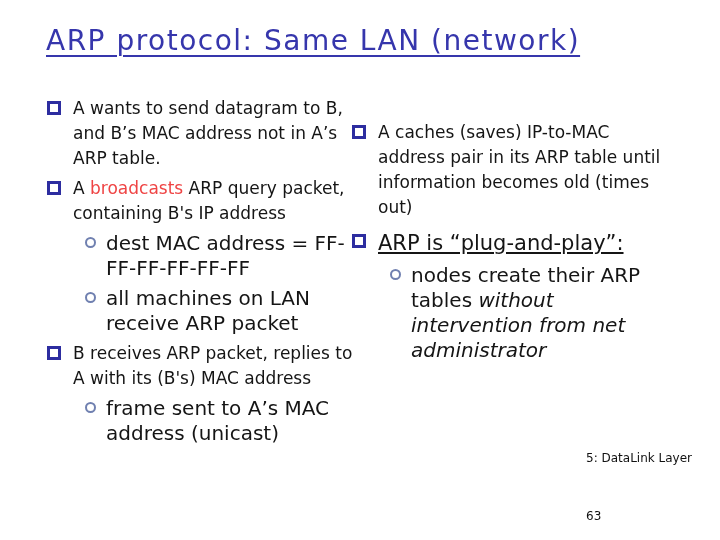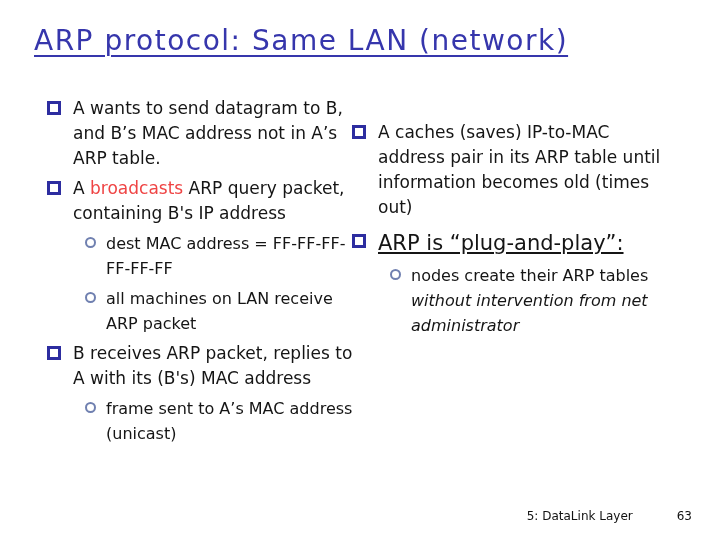--- a/index.html
+++ b/index.html
@@ -3,48 +3,48 @@
 <meta charset="utf-8">
 <style>
   html,body{margin:0;padding:0;}
   body{
     width:720px;height:540px;background:#ffffff;
     font-family:"DejaVu Sans",sans-serif;color:#151515;
     position:relative;overflow:hidden;
   }
   .slide{position:absolute;inset:0;}
   .title{
-    position:absolute;left:34px;top:24px;
+    position:absolute;left:46px;top:24px;
     font-size:28px;letter-spacing:1.5px;color:#3636AC;
     text-decoration:underline;text-underline-offset:5px;
     text-decoration-thickness:2px;white-space:nowrap;
   }
   .col{position:absolute;}
   .col-left{left:45px;top:96px;width:308px;}
   .col-right{left:350px;top:120px;width:330px;}
   .item{display:flex;align-items:flex-start;margin-bottom:5px;}
   .marker{flex:none;box-sizing:border-box;}
   .item.l1 > .marker{
     width:14px;height:14px;border:3px solid #2D2DA0;
     margin:5px 12px 0 2px;background:#fff;
   }
   .item.l2{padding-left:40px;}
   .item.l2 > .marker{
     width:11px;height:11px;border:2px solid #7080B0;border-radius:50%;
     margin:6px 10px 0 0;background:#fff;
   }
   .text{font-size:17px;line-height:25px;}
-  .item.l2 .text{font-size:16px;line-height:25px;}
+  .item.l2 .text{font-size:20px;line-height:25px;}
   .item.large{margin-top:9px;text-decoration:underline;}
   .item.large .text{font-size:21px;line-height:29px;}
   .run.red{color:#ef4444;}
   .run.italic{font-style:italic;}
   .footer{
     position:absolute;right:28px;bottom:17px;
-    font-size:12px;color:#111;display:flex;align-items:baseline;gap:44px;
+    font-size:12px;color:#111;display:flex;align-items:baseline;gap:44px;flex-direction:column;
   }
 </style>
 </head>
 <body>
 
 <div class="slide">
   <div class="title">ARP protocol: Same LAN (network)</div>
 
   <div class="col col-left">
       <div class="item l1">

